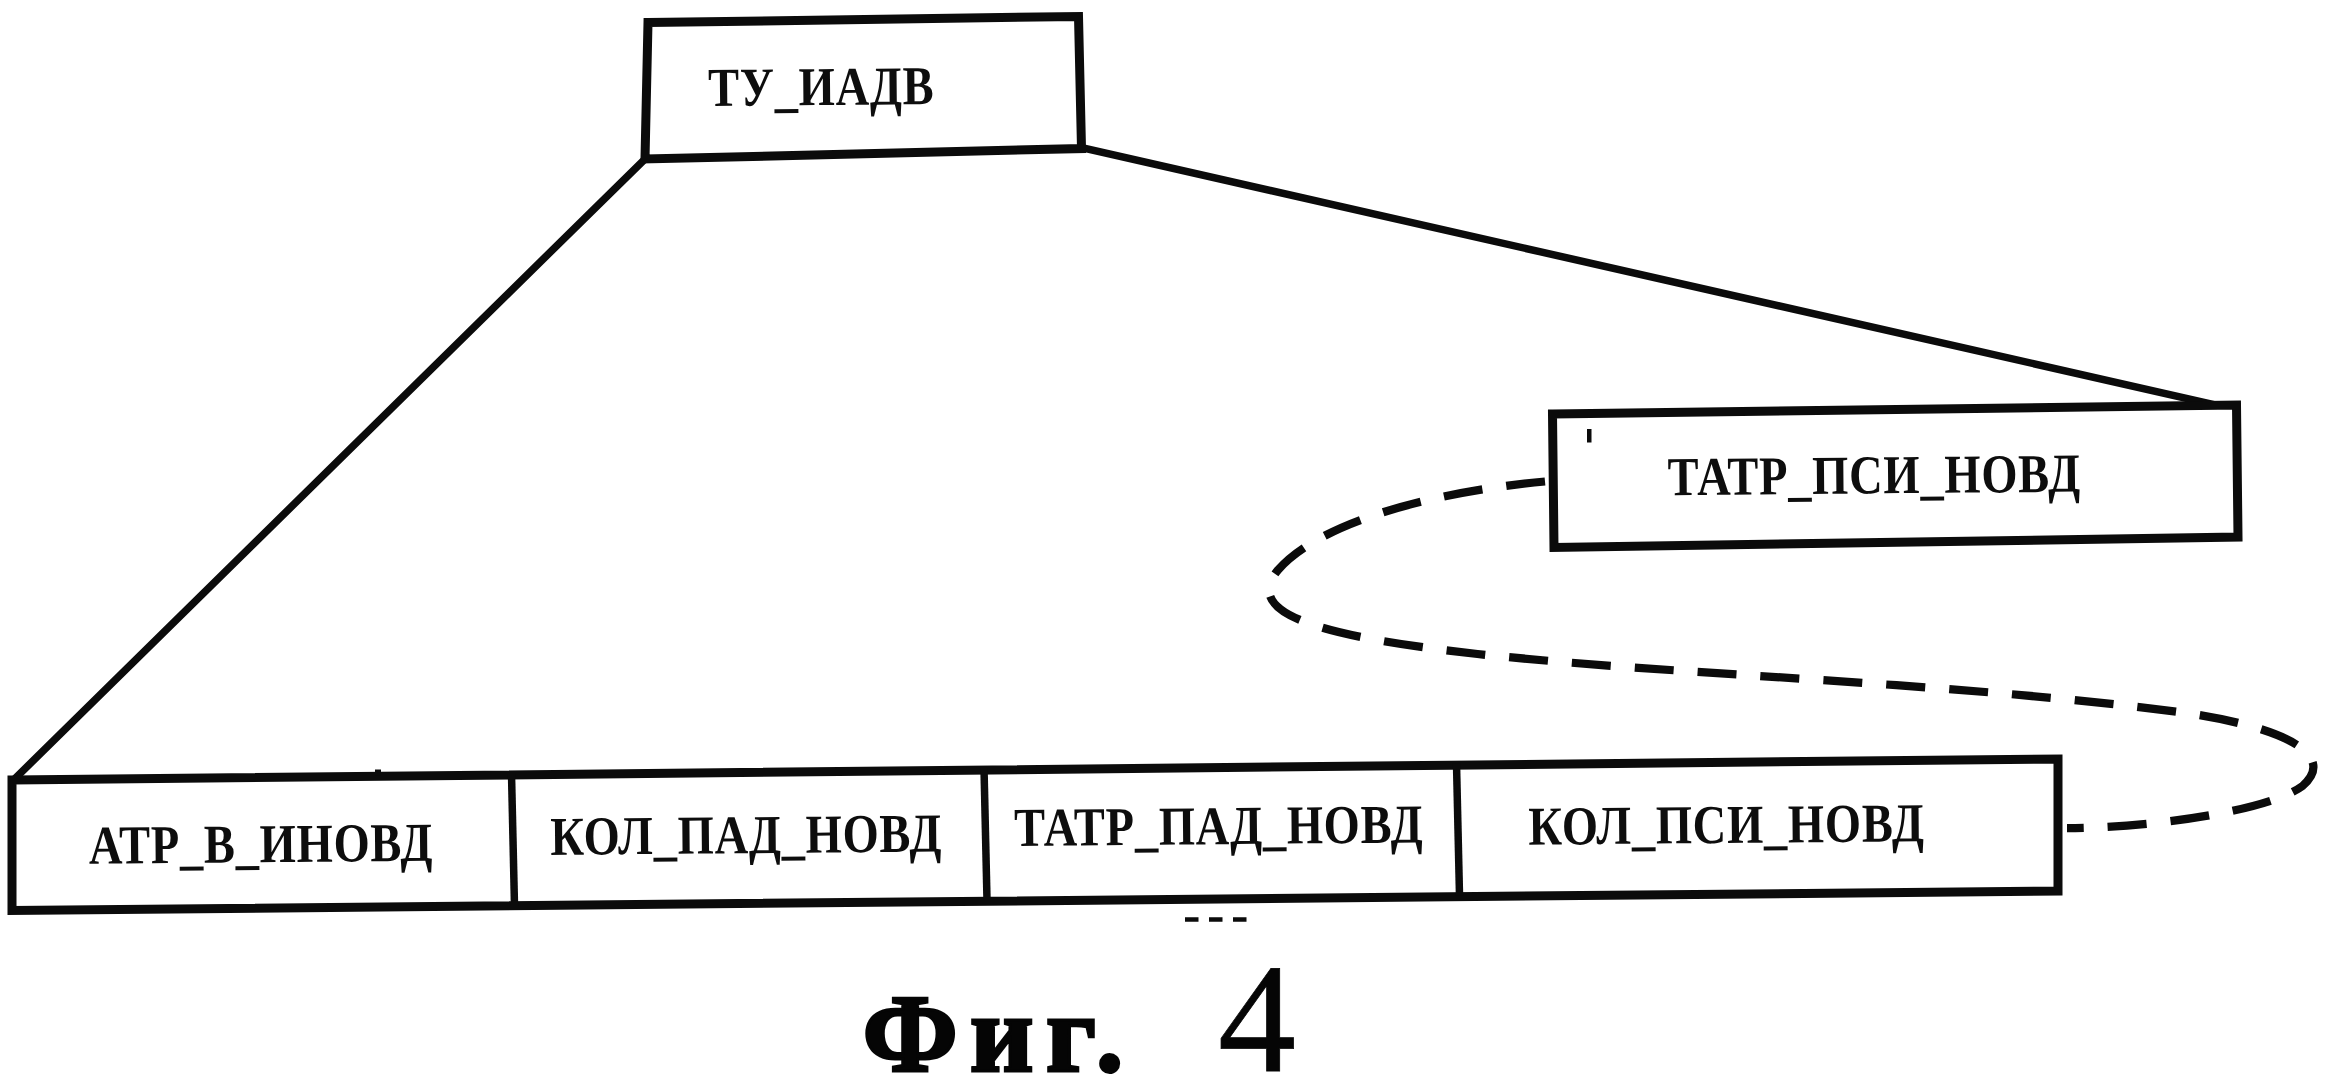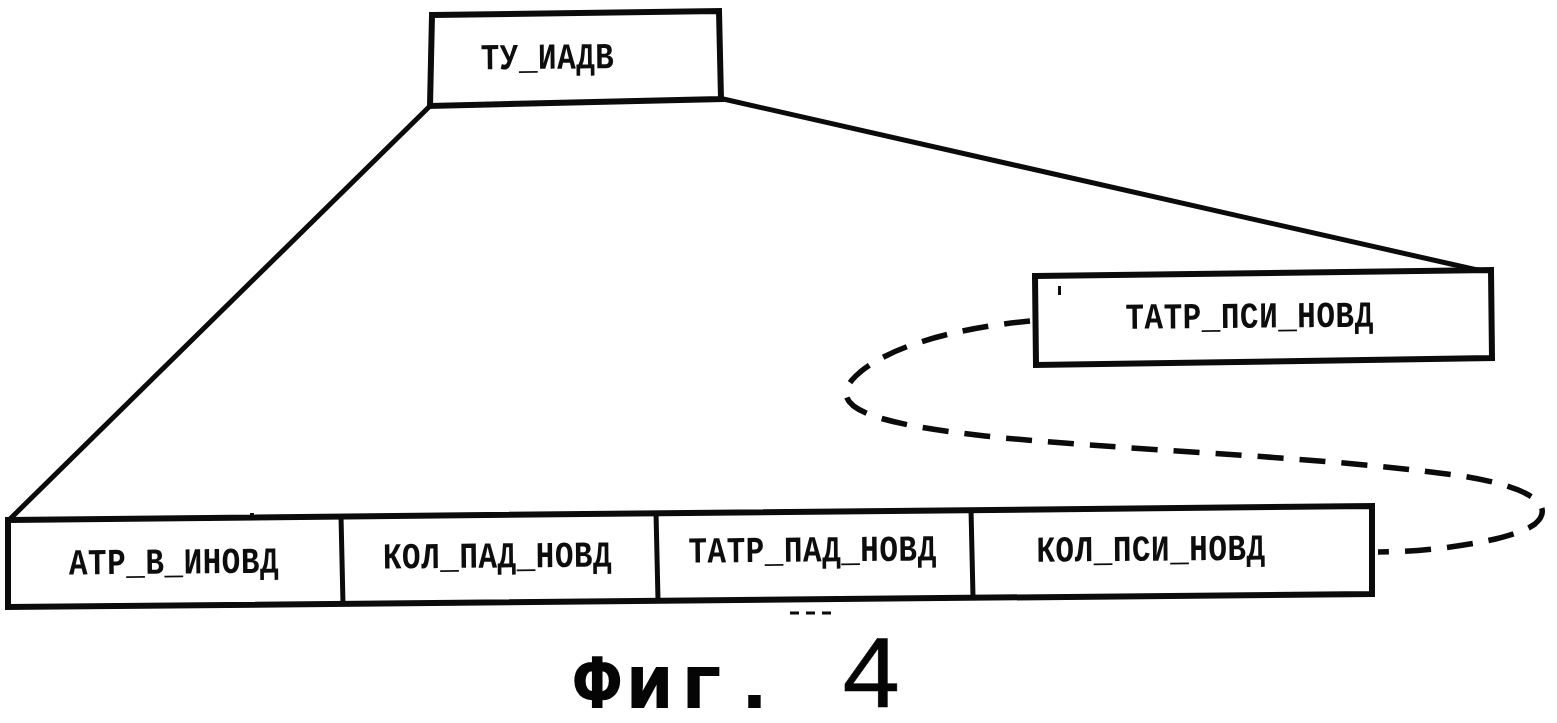--- a/index.html
+++ b/index.html
@@ -1,21 +1,21 @@
 <!DOCTYPE html>
 <html><head>
 <meta charset="utf-8">
 <style>
   html,body{margin:0;padding:0;background:#ffffff;}
   .canvas{
     position:relative;
     width:1557px;height:723px;
     background:#ffffff;
     overflow:hidden;
-    font-family:Liberation Mono, monospace;
+    font-family:Liberation Serif, serif;
   }
   .linework{position:absolute;left:0;top:0;width:1557px;height:723px;}
   .box-label{
     position:absolute;
     display:flex;align-items:center;justify-content:center;
     font-weight:700;
     font-size:31px;
     letter-spacing:0.5px;
     color:#0d0d0d;
     white-space:nowrap;

